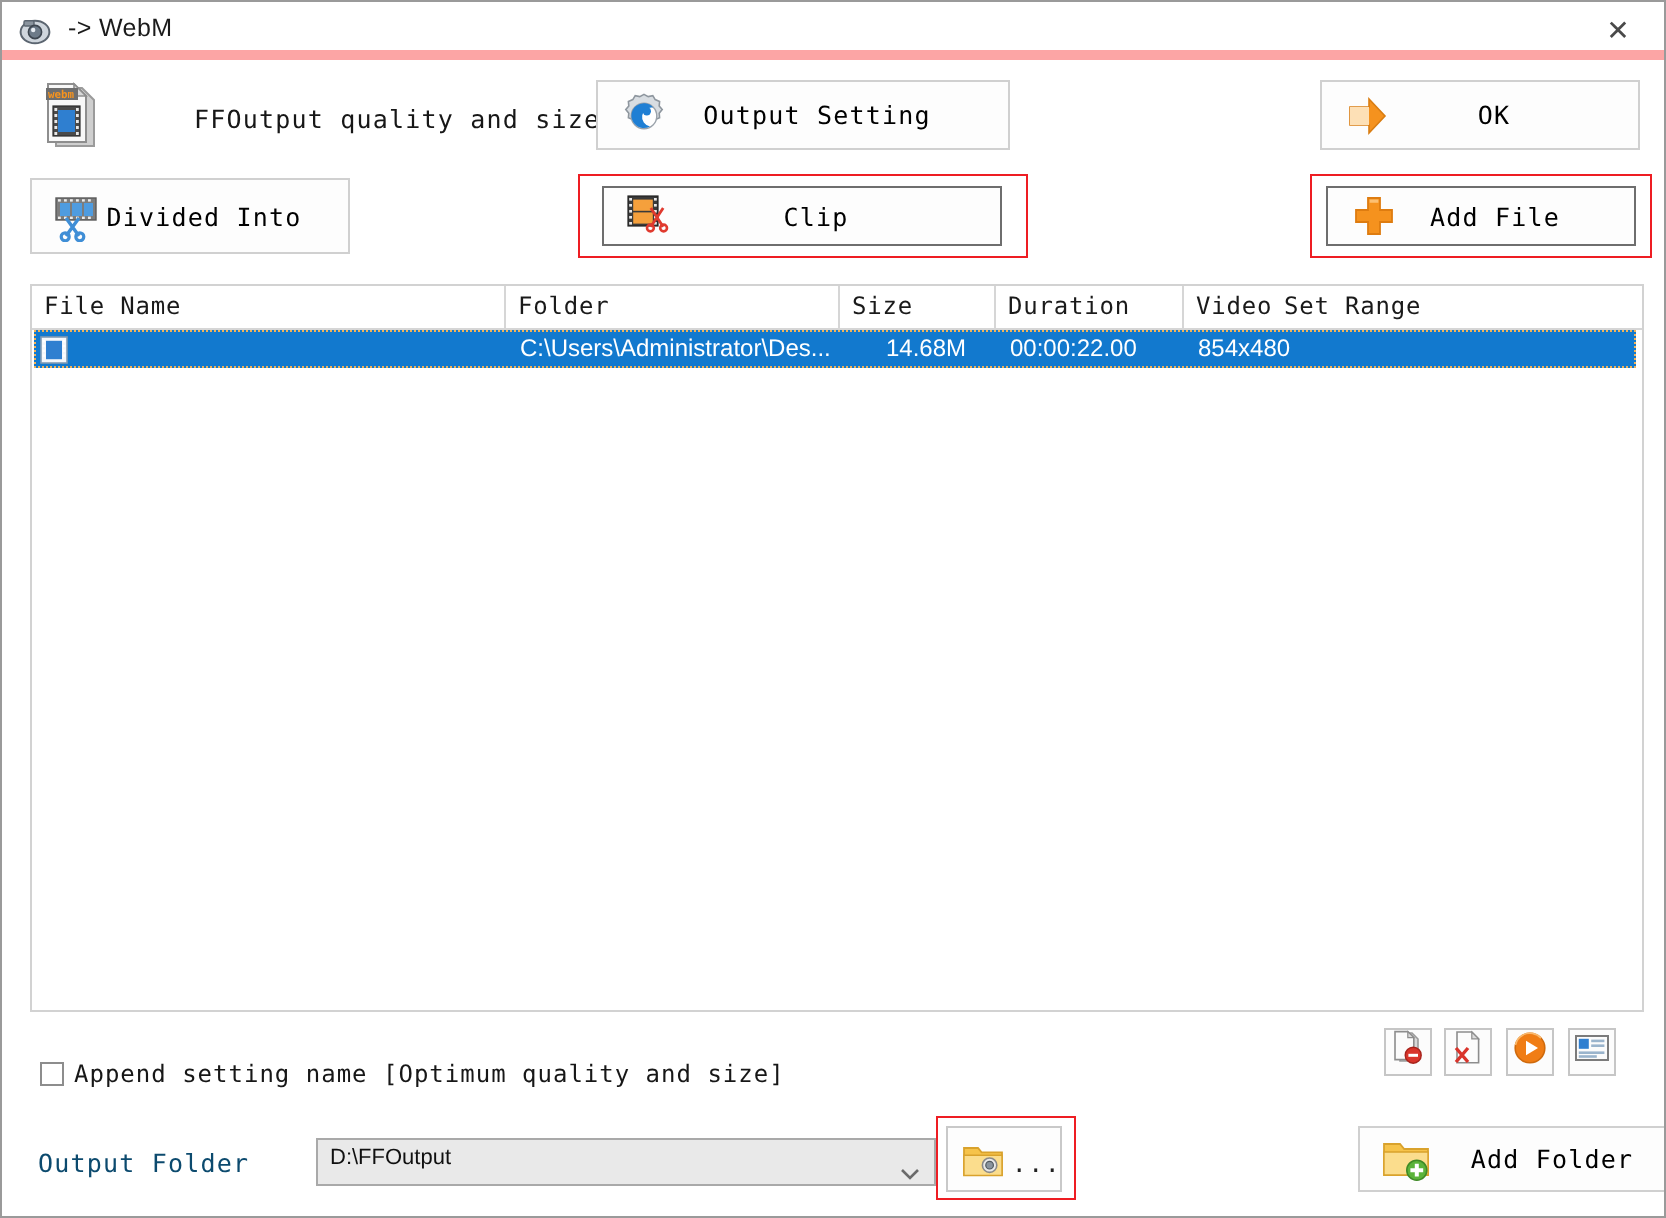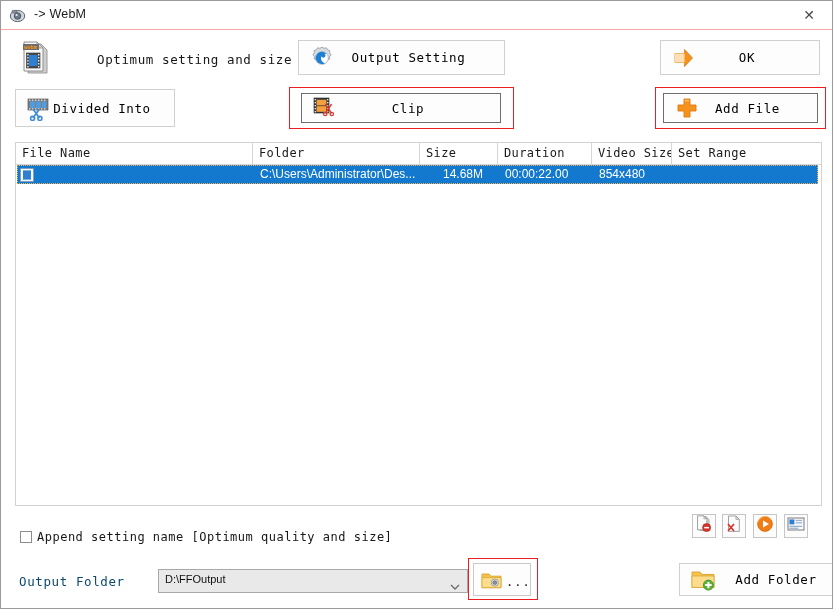--- a/index.html
+++ b/index.html
@@ -25,21 +25,21 @@
     overflow: hidden;
   }
 
   
   .titlebar {
     position: absolute;
     left: 0; top: 0;
     width: 831px;
     height: 29px;
     background: #ffffff;
-    border-bottom: 1px solid #fca5a5;
+    border-bottom: 5px solid #fca5a5;
     box-sizing: border-box;
   }
   .title-icon {
     position: absolute;
     left: 8px; top: 6px;
     width: 17px; height: 17px;
   }
   .title-text {
     position: absolute;
     left: 33px; top: 6px;
@@ -283,21 +283,21 @@
           <rect x="8.2" y="22" width="1.4" height="1.5"></rect>
         <rect x="8.2" y="25" width="1.4" height="1.5"></rect>
         <rect x="19" y="13" width="1.4" height="1.5"></rect>
           <rect x="19" y="16" width="1.4" height="1.5"></rect>
         <rect x="19" y="19" width="1.4" height="1.5"></rect>
           <rect x="19" y="22" width="1.4" height="1.5"></rect>
         <rect x="19" y="25" width="1.4" height="1.5"></rect>
       </g>
     </svg>
   </span>
-  <span class="preset-label">Optimum setting and size</span>
+  <span class="preset-label">FFOutput quality and size</span>
 
   <div class="flatbtn" style="left:14px; top:88px; width:160px; height:38px;">
     <span class="bicon">
       <svg width="26" height="26" viewBox="0 0 26 26">
         <rect x="2" y="4" width="20" height="11" fill="#7d7d7d" stroke="#5a5a5a" stroke-width="0.7"></rect>
         <rect x="4" y="6.5" width="5" height="6.5" fill="#4f9ce0"></rect>
         <rect x="10" y="6.5" width="5" height="6.5" fill="#4f9ce0"></rect>
         <rect x="16" y="6.5" width="4.5" height="6.5" fill="#4f9ce0"></rect>
         <g fill="#ededed">
           <rect x="3" y="4.6" width="1.4" height="1.2"></rect>
@@ -382,21 +382,21 @@
   <div class="redbox" style="left:654px; top:86px; width:171px; height:42px;"></div>
 
   <div class="table-wrap">
 
     <div class="thead">
       <div class="th" style="left:0px;   width:237px;">File Name</div>
       <div class="th" style="left:237px; width:167px;">Folder</div>
       <div class="th" style="left:404px; width:78px;">Size</div>
       <div class="th" style="left:482px; width:94px;">Duration</div>
       <div class="th" style="left:576px; width:80px;">Video Size</div>
-      <div class="th last" style="left:656px; width:147px;">Set Range</div>
+      <div class="th last" style="left:620px; width:147px;">Set Range</div>
     </div>
 
     <div class="row">
       <span class="row-fileicon">
         <svg width="14" height="14" viewBox="0 0 14 14">
           <rect x="0.5" y="0.5" width="13" height="13" fill="#f4f7fb" stroke="#7f9ab5" stroke-width="0.8"></rect>
           <rect x="3" y="2.4" width="8" height="9.2" fill="#2f7fd0"></rect>
           <g fill="#ffffff">
             <rect x="1.3" y="2" width="1.3" height="1.2"></rect>
               <rect x="1.3" y="4.4" width="1.3" height="1.2"></rect>

